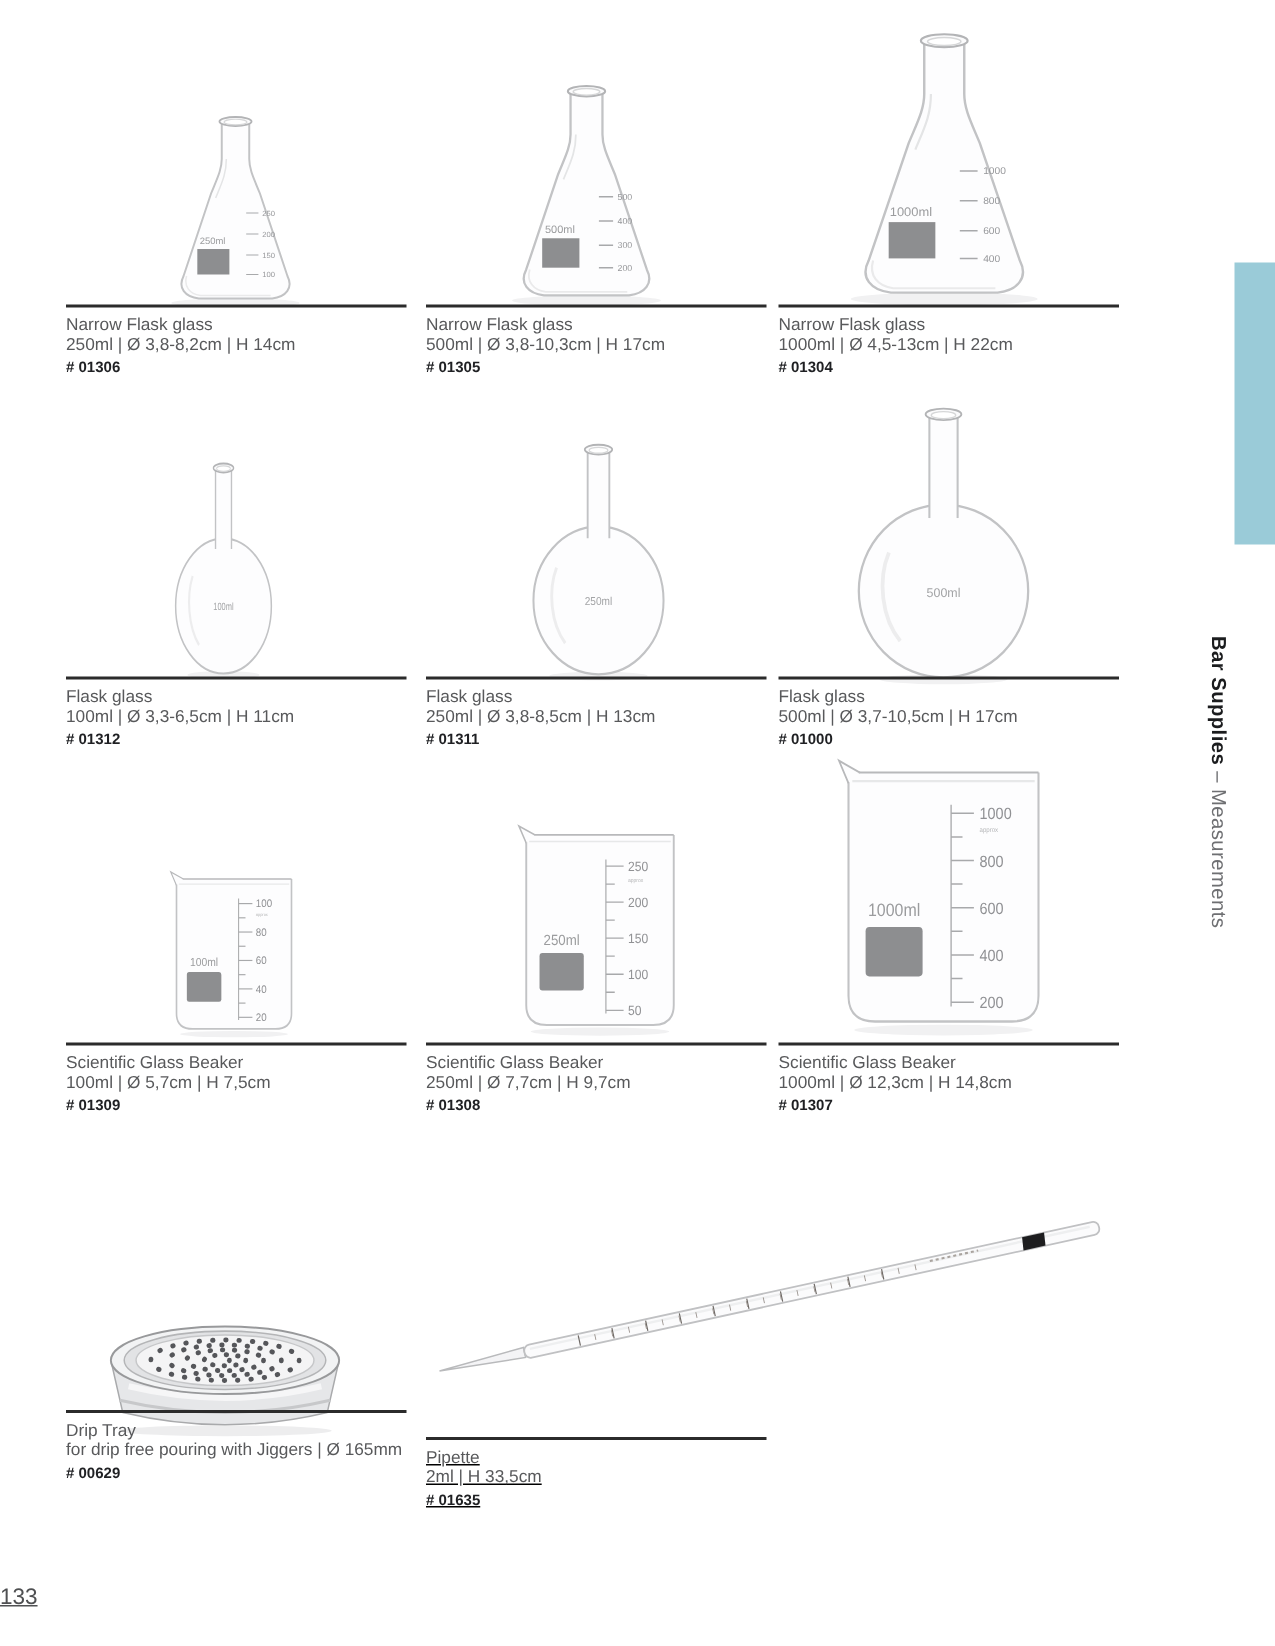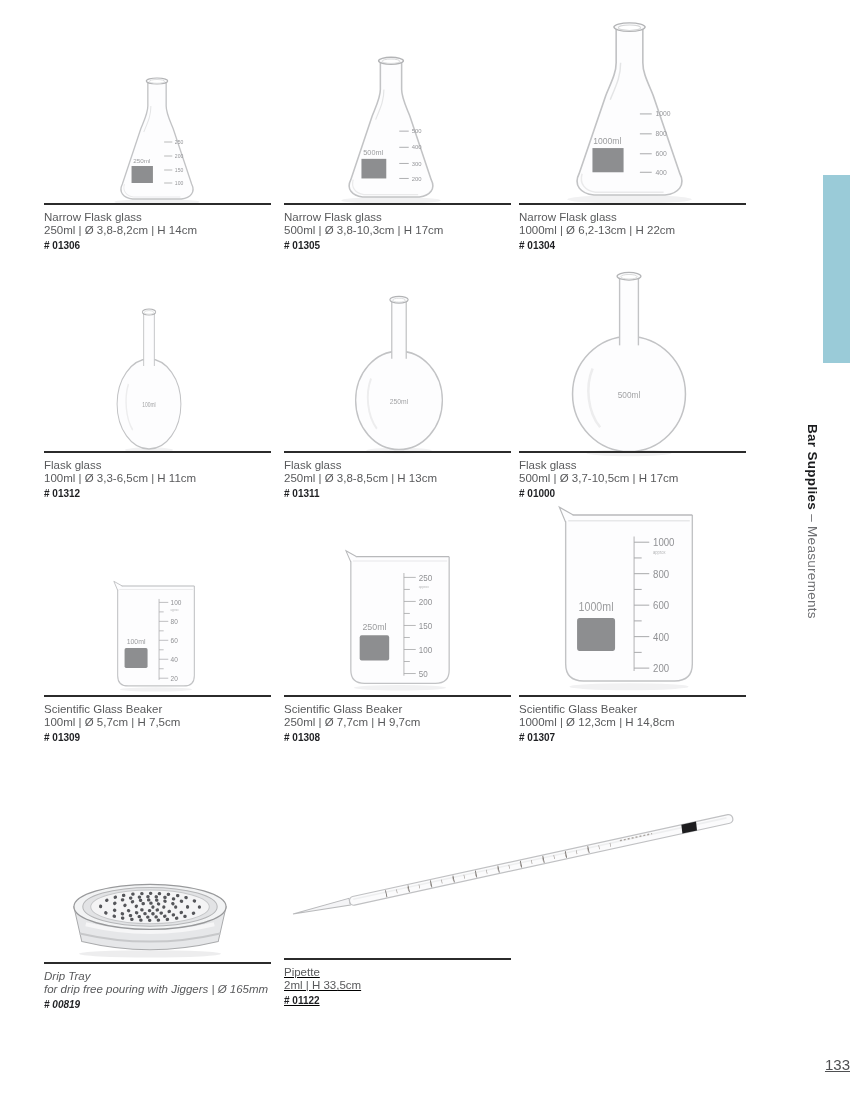--- a/index.html
+++ b/index.html
@@ -14,21 +14,21 @@
   .img{position:absolute;text-align:right;}
   .img svg{display:block;width:100%;height:100%;}
   .side-tab{position:absolute;right:0;top:175px;width:27px;height:188px;}
   .side-title{
     position:absolute;top:424px;right:30px;
     writing-mode:vertical-rl;white-space:nowrap;
     font-size:13.5px;letter-spacing:.3px;
   }
   .side-title .b{font-weight:700;color:#1b1c1e;}
   .side-title .l{font-weight:400;color:#6e6f72;}
-  .page-num{position:absolute;left:0;right:0;top:1056px;text-align:right;
+  .page-num{position:absolute;left:0;right:0;top:1056px;text-align:left;
     font-size:15px;color:#4f5052;text-decoration:underline;}
   svg text{font-family:"Liberation Sans","DejaVu Sans",sans-serif;}
 </style>
 </head>
 <body>
 
 <div class="page">
 
   <div class="img" style="left:101px;top:76px;width:112px;height:130px;">
     <svg viewBox="0 0 110 130" preserveAspectRatio="none">
@@ -284,21 +284,21 @@
   </div>
   <div class="cell" style="left:284px;top:203px;width:227px;">
     <div class="rule"></div>
     <div class="p-name">Narrow Flask glass</div>
     <div class="p-specs">500ml | Ø 3,8-10,3cm | H 17cm</div>
     <div class="p-sku"># 01305</div>
   </div>
   <div class="cell" style="left:519px;top:203px;width:227px;">
     <div class="rule"></div>
     <div class="p-name">Narrow Flask glass</div>
-    <div class="p-specs">1000ml | Ø 6,2-13cm | H 22cm</div>
+    <div class="p-specs">1000ml | Ø 4,5-13cm | H 22cm</div>
     <div class="p-sku"># 01304</div>
   </div>
 
   <div class="cell" style="left:44px;top:451px;width:227px;">
     <div class="rule"></div>
     <div class="p-name">Flask glass</div>
     <div class="p-specs">100ml | Ø 3,3-6,5cm | H 11cm</div>
     <div class="p-sku"># 01312</div>
   </div>
   <div class="cell" style="left:284px;top:451px;width:227px;">
@@ -326,31 +326,31 @@
     <div class="p-specs">250ml | Ø 7,7cm | H 9,7cm</div>
     <div class="p-sku"># 01308</div>
   </div>
   <div class="cell" style="left:519px;top:695px;width:227px;">
     <div class="rule"></div>
     <div class="p-name">Scientific Glass Beaker</div>
     <div class="p-specs">1000ml | Ø 12,3cm | H 14,8cm</div>
     <div class="p-sku"># 01307</div>
   </div>
 
-  <div class="cell" style="left:44px;top:962px;width:227px;font-style:italic;">
+  <div class="cell" style="left:44px;top:940px;width:227px;">
     <div class="rule"></div>
     <div class="p-name">Drip Tray</div>
     <div class="p-specs">for drip free pouring with Jiggers | Ø 165mm</div>
-    <div class="p-sku"># 00819</div>
+    <div class="p-sku"># 00629</div>
   </div>
   <div class="cell" style="left:284px;top:958px;width:227px;text-decoration:underline;">
     <div class="rule"></div>
     <div class="p-name">Pipette</div>
     <div class="p-specs">2ml | H 33,5cm</div>
-    <div class="p-sku"># 01122</div>
+    <div class="p-sku"># 01635</div>
   </div>
 
   <div class="side-tab" style="background:#9acbd8;"></div>
   <div class="side-title">
     <span class="b">Bar Supplies</span><span class="l"> – Measurements</span>
   </div>
 
   <div class="page-num">133</div>
 
 </div>

